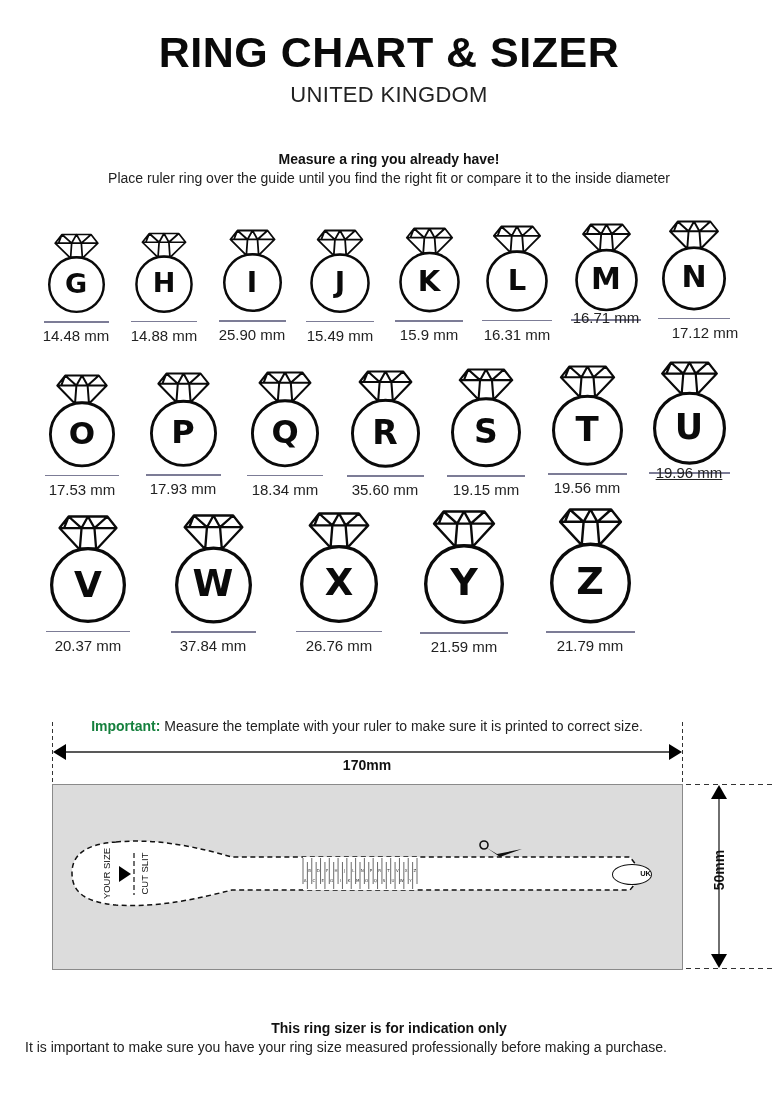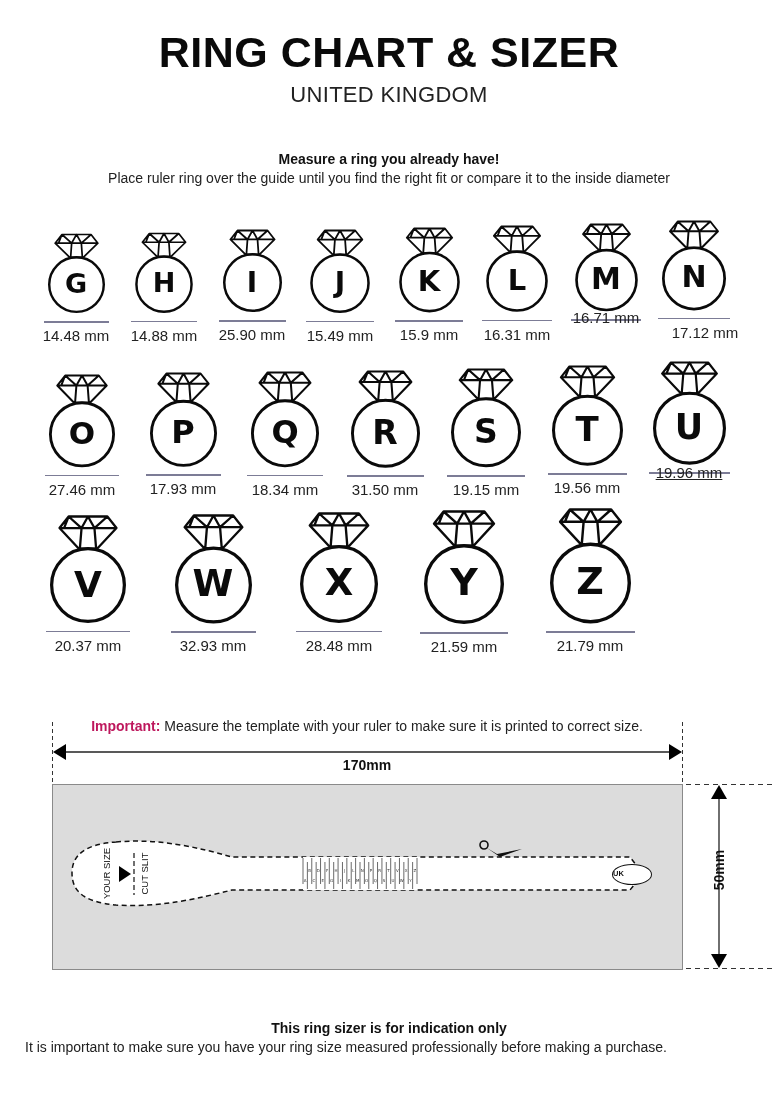--- a/index.html
+++ b/index.html
@@ -15,37 +15,37 @@
     font-family: "Liberation Sans", sans-serif; font-size: 14px; color: #222; }
   .ring { position: absolute; }
   .ring svg { display: block; overflow: visible; }
   .ring .letter { position: absolute; left: 0; width: 100%; text-align: center;
     font-family: "DejaVu Sans", sans-serif; font-weight: bold; color: #0a0a0a; }
   .ring .line { position: absolute; height: 1.5px; background: #7c7c96; }
   .ring .mm { position: absolute; text-align: center; font-family: "Liberation Sans", sans-serif;
     font-size: 15px; color: #222; white-space: nowrap; }
   .important { position: absolute; top: 718px; left: 52px; width: 630px; text-align: center;
     font-family: "Liberation Sans", sans-serif; font-size: 14px; color: #222; }
-  .important b { color: #be185d; margin-top: 13px; }
+  .important b { color: #15803d; margin-top: 13px; }
   .dim170 { position: absolute; top: 757px; left: 52px; width: 630px; text-align: center;
     font-family: "Liberation Sans", sans-serif; font-weight: bold; font-size: 14px; }
   .dim50 { position: absolute; left: 694px; top: 862px; transform: rotate(-90deg); transform-origin: center;
     font-family: "Liberation Sans", sans-serif; font-weight: bold; font-size: 14px; width: 50px; text-align: center; }
   .sizer-box { position: absolute; left: 52px; top: 784px; width: 631px; height: 186px;
     background: #dcdcdc; border: 1.5px solid #8a8a8a; }
   .footer-head { position: absolute; top: 1020px; left: 0; width: 778px; text-align: center;
     font-family: "Liberation Sans", sans-serif; font-weight: bold; font-size: 14px; }
   .footer-body { position: absolute; top: 1039px; left: 0; width: 692px; text-align: center;
     font-family: "Liberation Sans", sans-serif; font-size: 14px; color: #222; }
   .overlay { position: absolute; left: 0; top: 0; pointer-events: none; }
   .vtext { position: absolute; transform: rotate(-90deg); transform-origin: center;
     font-family: "Liberation Sans", sans-serif; font-size: 9.5px; color: #111; white-space: nowrap; text-align: center; }
   .uk-badge { position: absolute; left: 612px; top: 864px; width: 40px; height: 21px; border: 1.3px solid #111;
     border-radius: 50%; font-family: "Liberation Sans", sans-serif; font-size: 7.5px; font-weight: bold;
-    text-align: left; line-height: 18px; background: #fff; }
+    text-align: right; line-height: 18px; background: #fff; }
 </style>
 </head>
 <body>
 
 <div class="title">RING CHART &amp; SIZER</div>
 <div class="subtitle">UNITED KINGDOM</div>
 
 <div class="instr-head">Measure a ring you already have!</div>
 <div class="instr-body">Place ruler ring over the guide until you find the right fit or compare it to the inside diameter</div>
 
@@ -122,21 +122,21 @@
       <div class="line" style="left: 8px; width: 72px; top: 98.4px;"></div>
       <div class="mm" style="left: 15px; width: 80px; top: 104.4px;">17.12 mm</div>
     </div>
     <div class="ring" style="left: 37px; top: 373.65px; width: 90px; height: 95.35px;">
       <svg width="90" height="95.35000000000002">
         <circle cx="45" cy="60.35000000000002" r="31.5975" fill="none" stroke="#0a0a0a" stroke-width="2.805"></circle>
         <path d="M 28.169999999999998 1.5 L 61.83 1.5 L 69.75 11.532 L 52.92 28.752500000000023 L 37.08 28.752500000000023 L 20.25 11.532 Z M 20.25 11.532 L 69.75 11.532 M 28.169999999999998 1.5 L 39.39 11.532 L 45 1.5 L 50.61 11.532 L 61.83 1.5 M 39.39 11.532 L 38.08 28.752500000000023 M 50.61 11.532 L 51.92 28.752500000000023 M 28.169999999999998 1.5 L 24.21 11.532" fill="none" stroke="#0a0a0a" stroke-width="1.98" stroke-linejoin="round"></path>
       </svg>
       <div class="letter" style="font-size: 31px; top: 41.13px; line-height: 37.2px;">O</div>
       <div class="line" style="left: 8px; width: 74px; top: 101.35px;"></div>
-      <div class="mm" style="left: 5px; width: 80px; top: 107.35px;">27.46 mm</div>
+      <div class="mm" style="left: 5px; width: 80px; top: 107.35px;">17.53 mm</div>
     </div>
     <div class="ring" style="left: 137.5px; top: 371.675px; width: 91px; height: 96.825px;">
       <svg width="91" height="96.82499999999999">
         <circle cx="45.5" cy="61.32499999999999" r="32.07625" fill="none" stroke="#0a0a0a" stroke-width="2.8475"></circle>
         <path d="M 28.415 1.5 L 62.585 1.5 L 70.625 11.684 L 53.54 29.248749999999987 L 37.46 29.248749999999987 L 20.375 11.684 Z M 20.375 11.684 L 70.625 11.684 M 28.415 1.5 L 39.805 11.684 L 45.5 1.5 L 51.195 11.684 L 62.585 1.5 M 39.805 11.684 L 38.46 29.248749999999987 M 51.195 11.684 L 52.54 29.248749999999987 M 28.415 1.5 L 24.395 11.684" fill="none" stroke="#0a0a0a" stroke-width="2.01" stroke-linejoin="round"></path>
       </svg>
       <div class="letter" style="font-size: 32px; top: 41.485px; line-height: 38.4px;">P</div>
       <div class="line" style="left: 8px; width: 75px; top: 102.825px;"></div>
       <div class="mm" style="left: 5.5px; width: 80px; top: 108.825px;">17.93 mm</div>
     </div>
@@ -149,21 +149,21 @@
       <div class="line" style="left: 8px; width: 76px; top: 104.3px;"></div>
       <div class="mm" style="left: 6px; width: 80px; top: 110.3px;">18.34 mm</div>
     </div>
     <div class="ring" style="left: 338.5px; top: 369.725px; width: 93px; height: 99.775px;">
       <svg width="93" height="99.77499999999998">
         <circle cx="46.5" cy="63.27499999999998" r="33.03375" fill="none" stroke="#0a0a0a" stroke-width="2.9325"></circle>
         <path d="M 28.904999999999998 1.5 L 64.095 1.5 L 72.375 11.988 L 54.78 30.241249999999976 L 38.22 30.241249999999976 L 20.625 11.988 Z M 20.625 11.988 L 72.375 11.988 M 28.904999999999998 1.5 L 40.635 11.988 L 46.5 1.5 L 52.365 11.988 L 64.095 1.5 M 40.635 11.988 L 39.22 30.241249999999976 M 52.365 11.988 L 53.78 30.241249999999976 M 28.904999999999998 1.5 L 24.765 11.988" fill="none" stroke="#0a0a0a" stroke-width="2.07" stroke-linejoin="round"></path>
       </svg>
       <div class="letter" style="font-size: 33px; top: 42.815px; line-height: 39.6px;">R</div>
       <div class="line" style="left: 8px; width: 77px; top: 105.775px;"></div>
-      <div class="mm" style="left: 6.5px; width: 80px; top: 111.775px;">31.50 mm</div>
+      <div class="mm" style="left: 6.5px; width: 80px; top: 111.775px;">35.60 mm</div>
     </div>
     <div class="ring" style="left: 439px; top: 367.75px; width: 94px; height: 101.25px;">
       <svg width="94" height="101.25">
         <circle cx="47" cy="64.25" r="33.5125" fill="none" stroke="#0a0a0a" stroke-width="2.975"></circle>
         <path d="M 29.15 1.5 L 64.85 1.5 L 73.25 12.14 L 55.4 30.7375 L 38.6 30.7375 L 20.75 12.14 Z M 20.75 12.14 L 73.25 12.14 M 29.15 1.5 L 41.05 12.14 L 47 1.5 L 52.95 12.14 L 64.85 1.5 M 41.05 12.14 L 39.6 30.7375 M 52.95 12.14 L 54.4 30.7375 M 29.15 1.5 L 24.95 12.14" fill="none" stroke="#0a0a0a" stroke-width="2.1" stroke-linejoin="round"></path>
       </svg>
       <div class="letter" style="font-size: 33px; top: 43.79px; line-height: 39.6px;">S</div>
       <div class="line" style="left: 8px; width: 78px; top: 107.25px;"></div>
       <div class="mm" style="left: 7px; width: 80px; top: 113.25px;">19.15 mm</div>
     </div>
@@ -194,30 +194,30 @@
       <div class="line" style="left: 8px; width: 84px; top: 116.1px;"></div>
       <div class="mm" style="left: 10px; width: 80px; top: 122.1px;">20.37 mm</div>
     </div>
     <div class="ring" style="left: 162.5px; top: 513.925px; width: 101px; height: 111.575px;">
       <svg width="101" height="111.57500000000005">
         <circle cx="50.5" cy="71.07500000000005" r="36.86375" fill="none" stroke="#0a0a0a" stroke-width="3.2725000000000004"></circle>
         <path d="M 30.865 1.5 L 70.135 1.5 L 79.375 13.203999999999999 L 59.74 34.21125000000004 L 41.26 34.21125000000004 L 21.625 13.203999999999999 Z M 21.625 13.203999999999999 L 79.375 13.203999999999999 M 30.865 1.5 L 43.955 13.203999999999999 L 50.5 1.5 L 57.045 13.203999999999999 L 70.135 1.5 M 43.955 13.203999999999999 L 42.26 34.21125000000004 M 57.045 13.203999999999999 L 58.74 34.21125000000004 M 30.865 1.5 L 26.245 13.203999999999999" fill="none" stroke="#0a0a0a" stroke-width="2.31" stroke-linejoin="round"></path>
       </svg>
       <div class="letter" style="font-size: 37px; top: 48.135px; line-height: 44.4px;">W</div>
       <div class="line" style="left: 8px; width: 85px; top: 117.575px;"></div>
-      <div class="mm" style="left: 10.5px; width: 80px; top: 123.575px;">32.93 mm</div>
+      <div class="mm" style="left: 10.5px; width: 80px; top: 123.575px;">37.84 mm</div>
     </div>
     <div class="ring" style="left: 288px; top: 511.95px; width: 102px; height: 113.05px;">
       <svg width="102" height="113.05000000000001">
         <circle cx="51" cy="72.05000000000001" r="37.3425" fill="none" stroke="#0a0a0a" stroke-width="3.3150000000000004"></circle>
         <path d="M 31.11 1.5 L 70.89 1.5 L 80.25 13.356 L 60.36 34.70750000000001 L 41.64 34.70750000000001 L 21.75 13.356 Z M 21.75 13.356 L 80.25 13.356 M 31.11 1.5 L 44.37 13.356 L 51 1.5 L 57.63 13.356 L 70.89 1.5 M 44.37 13.356 L 42.64 34.70750000000001 M 57.63 13.356 L 59.36 34.70750000000001 M 31.11 1.5 L 26.43 13.356" fill="none" stroke="#0a0a0a" stroke-width="2.34" stroke-linejoin="round"></path>
       </svg>
       <div class="letter" style="font-size: 37px; top: 49.11px; line-height: 44.4px;">X</div>
       <div class="line" style="left: 8px; width: 86px; top: 119.05px;"></div>
-      <div class="mm" style="left: 11px; width: 80px; top: 125.05px;">28.48 mm</div>
+      <div class="mm" style="left: 11px; width: 80px; top: 125.05px;">26.76 mm</div>
     </div>
     <div class="ring" style="left: 412px; top: 510px; width: 104px; height: 116px;">
       <svg width="104" height="116">
         <circle cx="52" cy="74" r="38.3" fill="none" stroke="#0a0a0a" stroke-width="3.4000000000000004"></circle>
         <path d="M 31.599999999999998 1.5 L 72.4 1.5 L 82 13.66 L 61.6 35.7 L 42.4 35.7 L 22 13.66 Z M 22 13.66 L 82 13.66 M 31.599999999999998 1.5 L 45.2 13.66 L 52 1.5 L 58.8 13.66 L 72.4 1.5 M 45.2 13.66 L 43.4 35.7 M 58.8 13.66 L 60.6 35.7 M 31.599999999999998 1.5 L 26.8 13.66" fill="none" stroke="#0a0a0a" stroke-width="2.4" stroke-linejoin="round"></path>
       </svg>
       <div class="letter" style="font-size: 38px; top: 50.44px; line-height: 45.6px;">Y</div>
       <div class="line" style="left: 8px; width: 88px; top: 122px;"></div>
       <div class="mm" style="left: 12px; width: 80px; top: 128px;">21.59 mm</div>
     </div>

